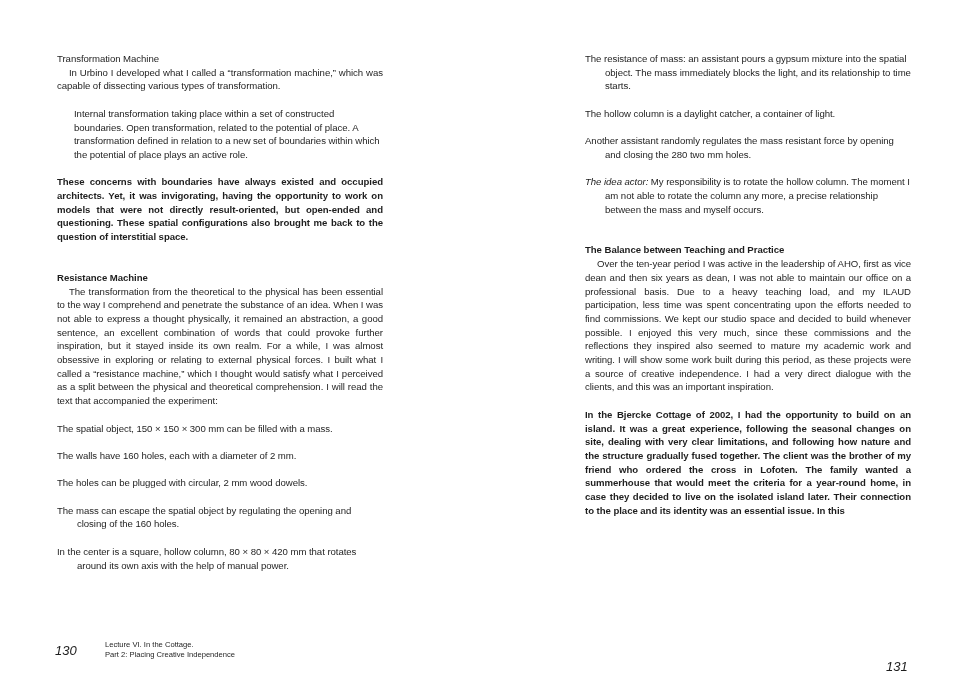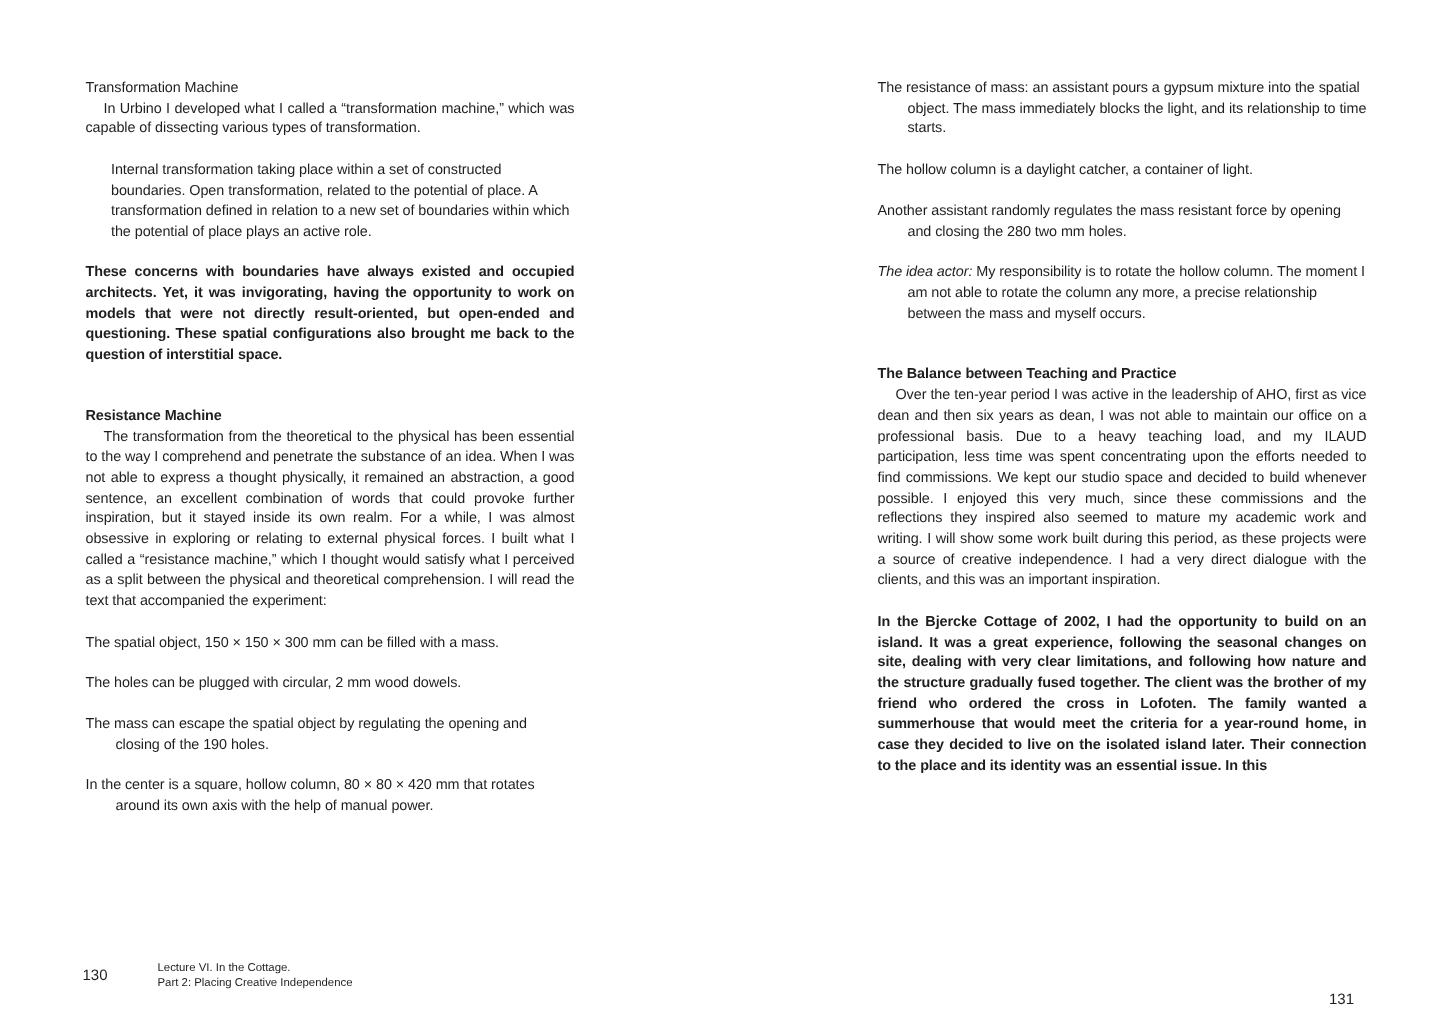--- a/index.html
+++ b/index.html
@@ -43,22 +43,23 @@
     left: 0;
     top: 638px;
     width: 964px;
     height: 30px;
     font-size: 7.6px;
     line-height: 10px;
     color: #1e1e1e;
   }
   .pagenum {
     position: absolute;
-    font-size: 10px;
+    font-size: 13px;
     letter-spacing: 0;
+    font-style: italic;
   }
   .pagenum.left  { left: 55px; top: 8px; }
   .pagenum.right { left: 886px; top: 24px; }
   .footer-text {
     position: absolute;
     left: 105px;
     top: 2px;
     letter-spacing: 0;
   }
 </style>
@@ -68,22 +69,23 @@
 <div class="spread">
 
   <div class="page-col left">
     <div class="block heading">Transformation Machine</div>
     <p class="block para-indent">In Urbino I developed what I called a “transformation machine,” which was capable of dissecting various types of transformation.</p>
     <p class="block block-indent">Internal transformation taking place within a set of constructed boundaries. Open transformation, related to the potential of place. A transformation defined in relation to a new set of boundaries within which the potential of place plays an active role.</p>
     <p class="block para">These concerns with boundaries have always existed and occupied architects. Yet, it was invigorating, having the opportunity to work on models that were not directly result-oriented, but open-ended and questioning. These spatial configurations also brought me back to the question of interstitial space.</p>
     <div class="block heading spaced">Resistance Machine</div>
     <p class="block para-indent">The transformation from the theoretical to the physical has been essential to the way I comprehend and penetrate the substance of an idea. When I was not able to express a thought physically, it remained an abstraction, a good sentence, an excellent combination of words that could provoke further inspiration, but it stayed inside its own realm. For a while, I was almost obsessive in exploring or relating to external physical forces. I built what I called a “resistance machine,” which I thought would satisfy what I perceived as a split between the physical and theoretical comprehension. I will read the text that accompanied the experiment:</p>
     <p class="block statement">The spatial object, 150 × 150 × 300 mm can be filled with a mass.</p>
+    <p class="block statement">The walls have 160 holes, each with a diameter of 2 mm.</p>
     <p class="block statement">The holes can be plugged with circular, 2 mm wood dowels.</p>
-    <p class="block statement">The mass can escape the spatial object by regulating the opening and closing of the 190 holes.</p>
+    <p class="block statement">The mass can escape the spatial object by regulating the opening and closing of the 160 holes.</p>
     <p class="block statement">In the center is a square, hollow column, 80 × 80 × 420 mm that rotates around its own axis with the help of manual power.</p>
   </div>
 
   <div class="page-col right">
     <p class="block statement">The resistance of mass: an assistant pours a gypsum mixture into the spatial object. The mass immediately blocks the light, and its relationship to time starts.</p>
     <p class="block statement">The hollow column is a daylight catcher, a container of light.</p>
     <p class="block statement">Another assistant randomly regulates the mass resistant force by opening and closing the 280 two mm holes.</p>
     <p class="block statement"><em>The idea actor:</em><span> My responsibility is to rotate the hollow column. The moment I am not able to rotate the column any more, a precise relationship between the mass and myself occurs.</span></p>
     <div class="block heading spaced">The Balance between Teaching and Practice</div>
     <p class="block para-indent">Over the ten-year period I was active in the leadership of AHO, first as vice dean and then six years as dean, I was not able to maintain our office on a professional basis. Due to a heavy teaching load, and my ILAUD participation, less time was spent concentrating upon the efforts needed to find commissions. We kept our studio space and decided to build whenever possible. I enjoyed this very much, since these commissions and the reflections they inspired also seemed to mature my academic work and writing. I will show some work built during this period, as these projects were a source of creative independence. I had a very direct dialogue with the clients, and this was an important inspiration.</p>

